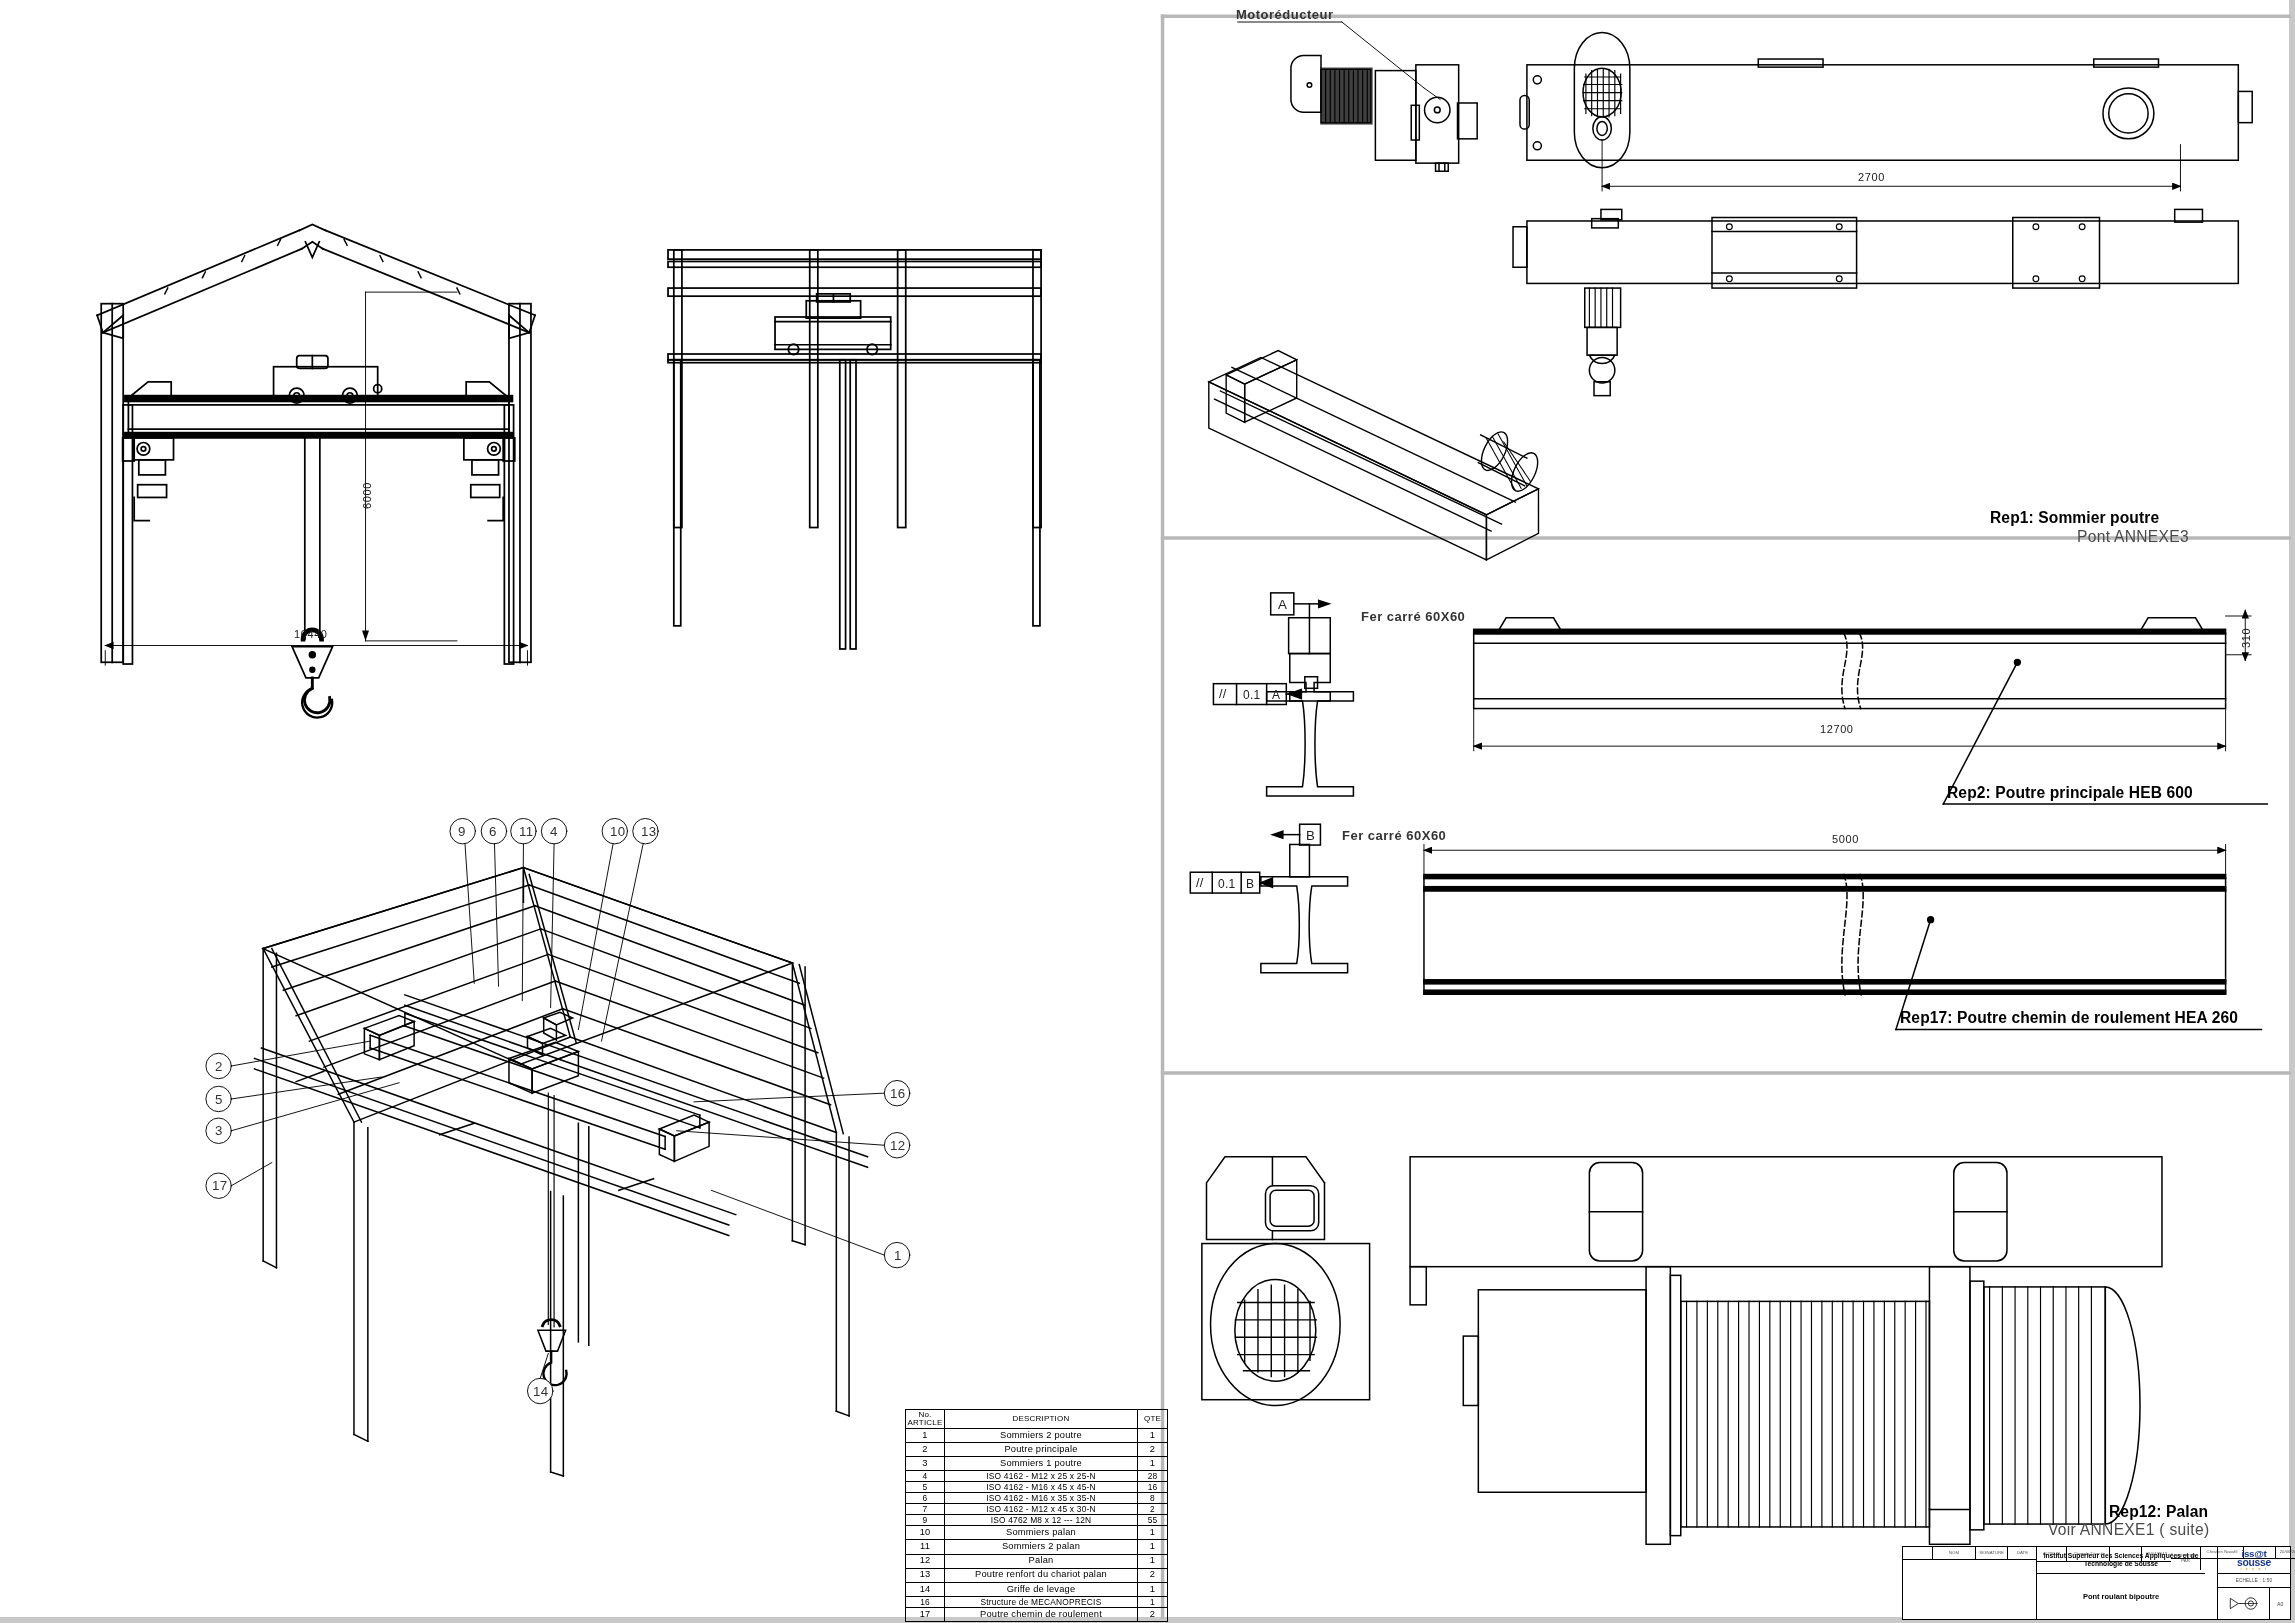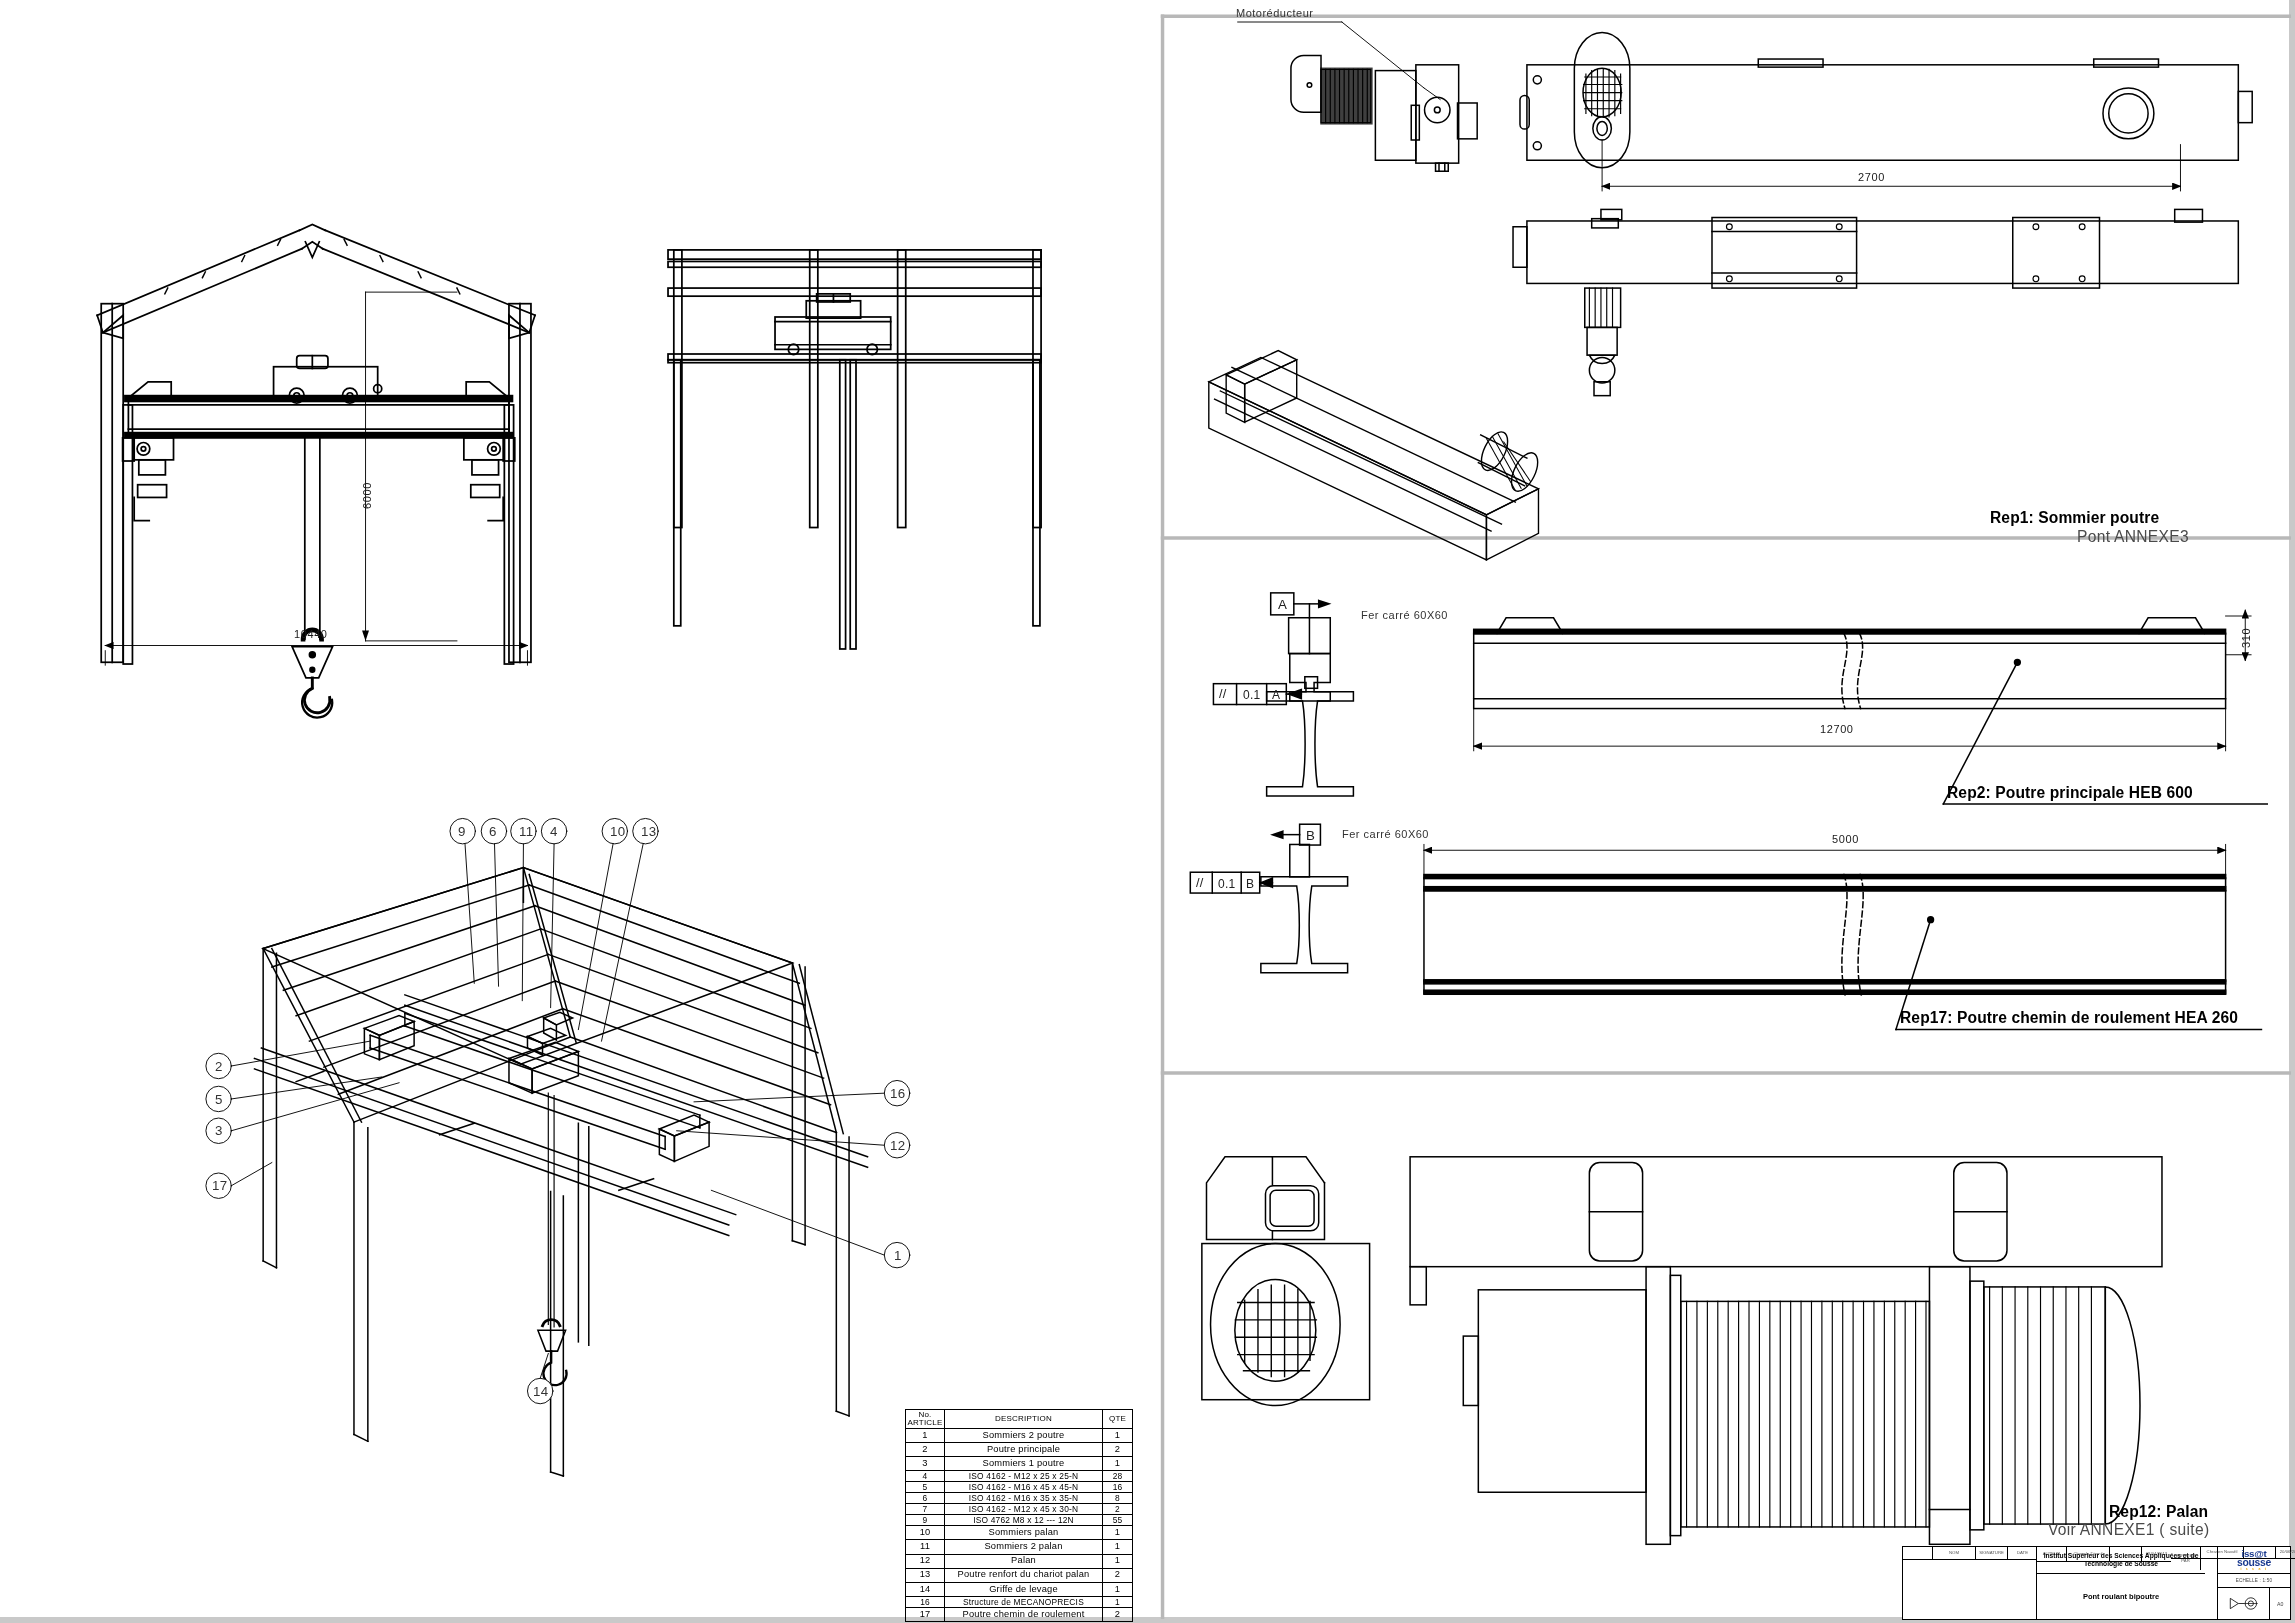--- a/index.html
+++ b/index.html
@@ -20,26 +20,26 @@
 
   svg.layer { position:absolute; left:0; top:0; width:2295px; height:1623px; pointer-events:none; }
 
   
   .t { position:absolute; font-family:"Liberation Sans", sans-serif; color:#000; white-space:nowrap; }
   .cad { font-family:"Liberation Sans", sans-serif; letter-spacing:0.3px; color:#222; }
   .dim { font-size:11px; letter-spacing:0.6px; color:#1a1a1a; }
   .dim-v { transform-origin: 0 0; transform: rotate(-90deg); }
   .lbl-bold { font-weight:bold; font-size:15.6px; letter-spacing:0.1px;text-align:right; }
   .lbl-thin { font-size:15.6px; color:#4a4a4a; letter-spacing:0.3px; }
-  .note { font-size:11px; color:#333; letter-spacing:0.5px; }
+  .note { font-size:13px; color:#333; letter-spacing:0.5px;font-weight:bold; }
 
   
   #bom {
     position:absolute; left:905px; top:1409px;
-    width:228px; border-collapse:collapse;
+    width:263px; border-collapse:collapse;
     font-size:8.4px; color:#000;
   }
   #bom td, #bom th {
     border:0.8px solid #000;
     text-align:center;
     padding:0.6px 1.2px;
     font-weight:normal;
     letter-spacing:0.2px;
     line-height:1.05;
   }

